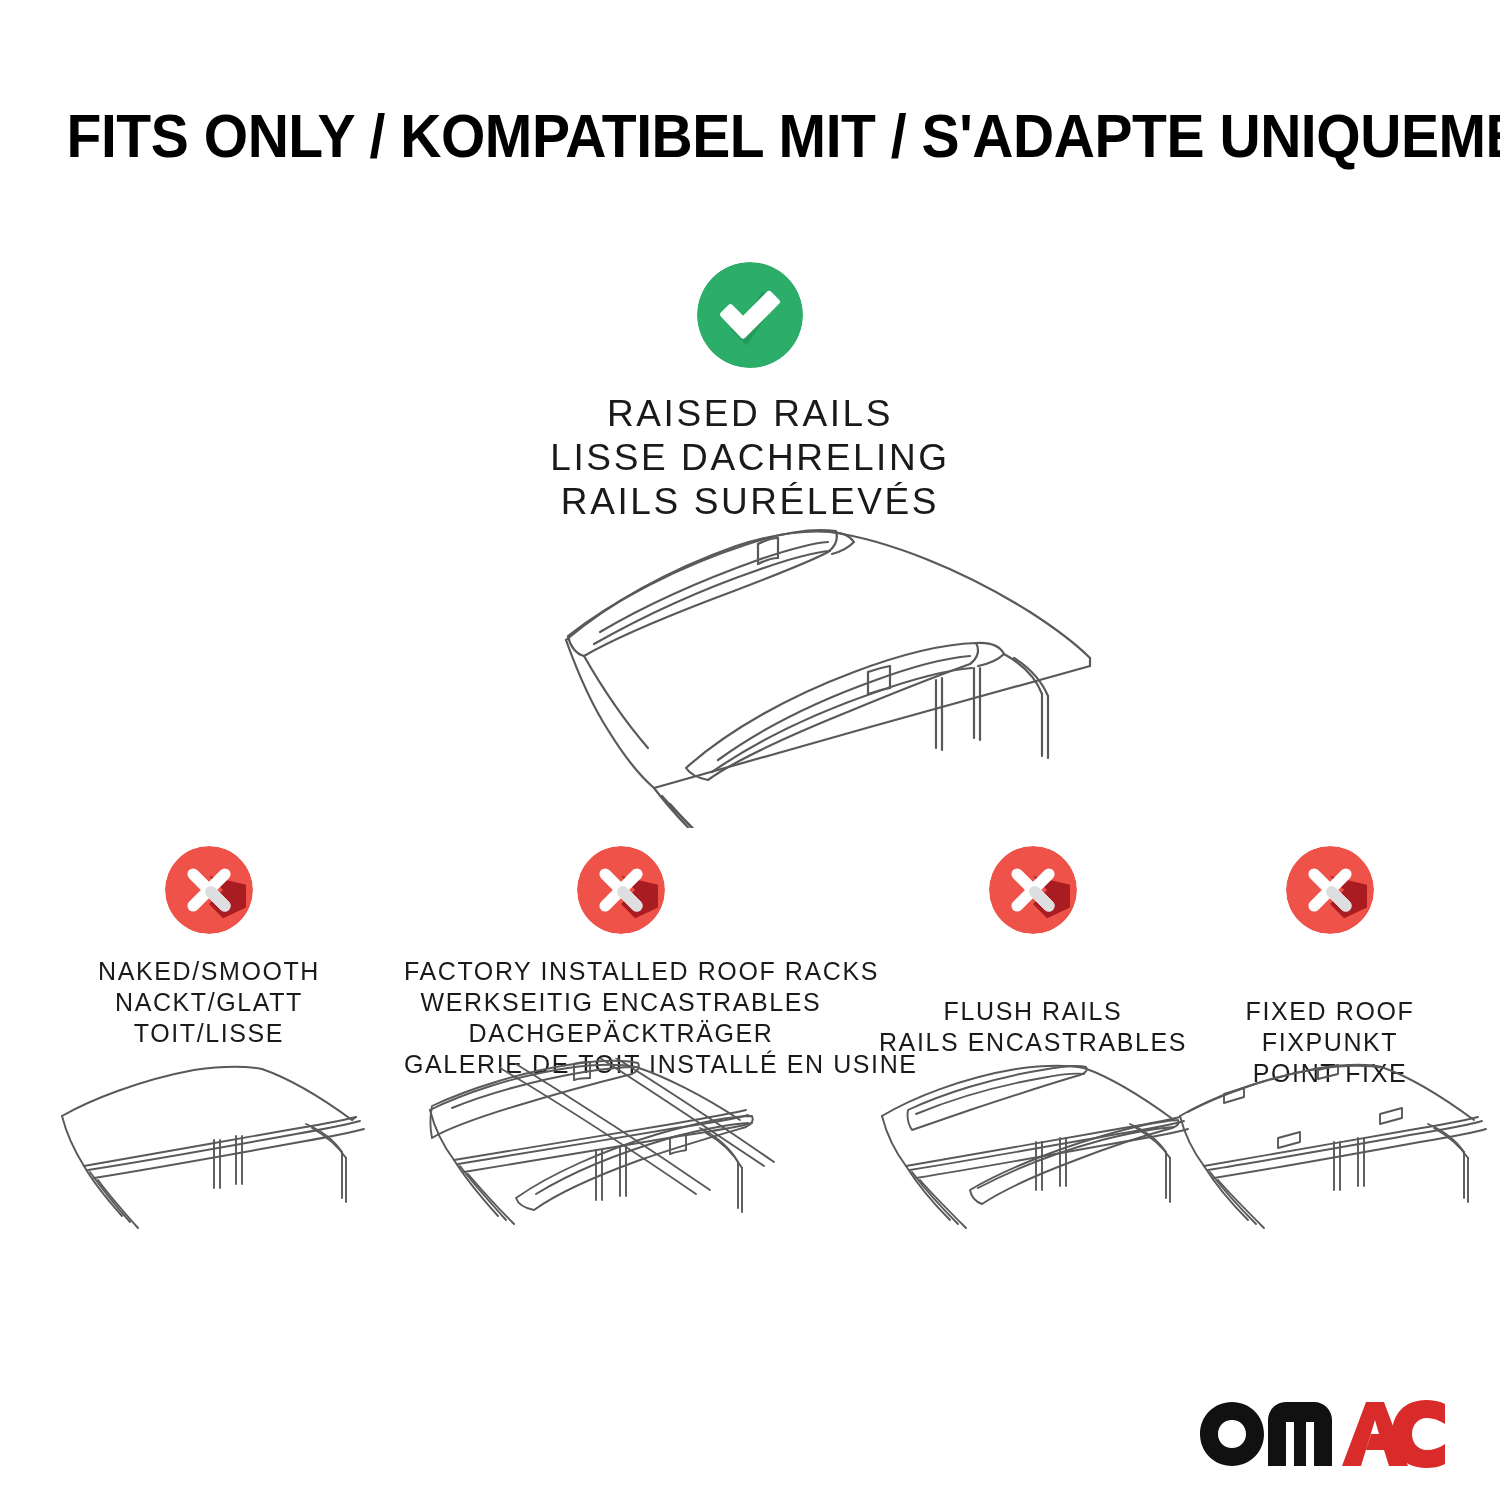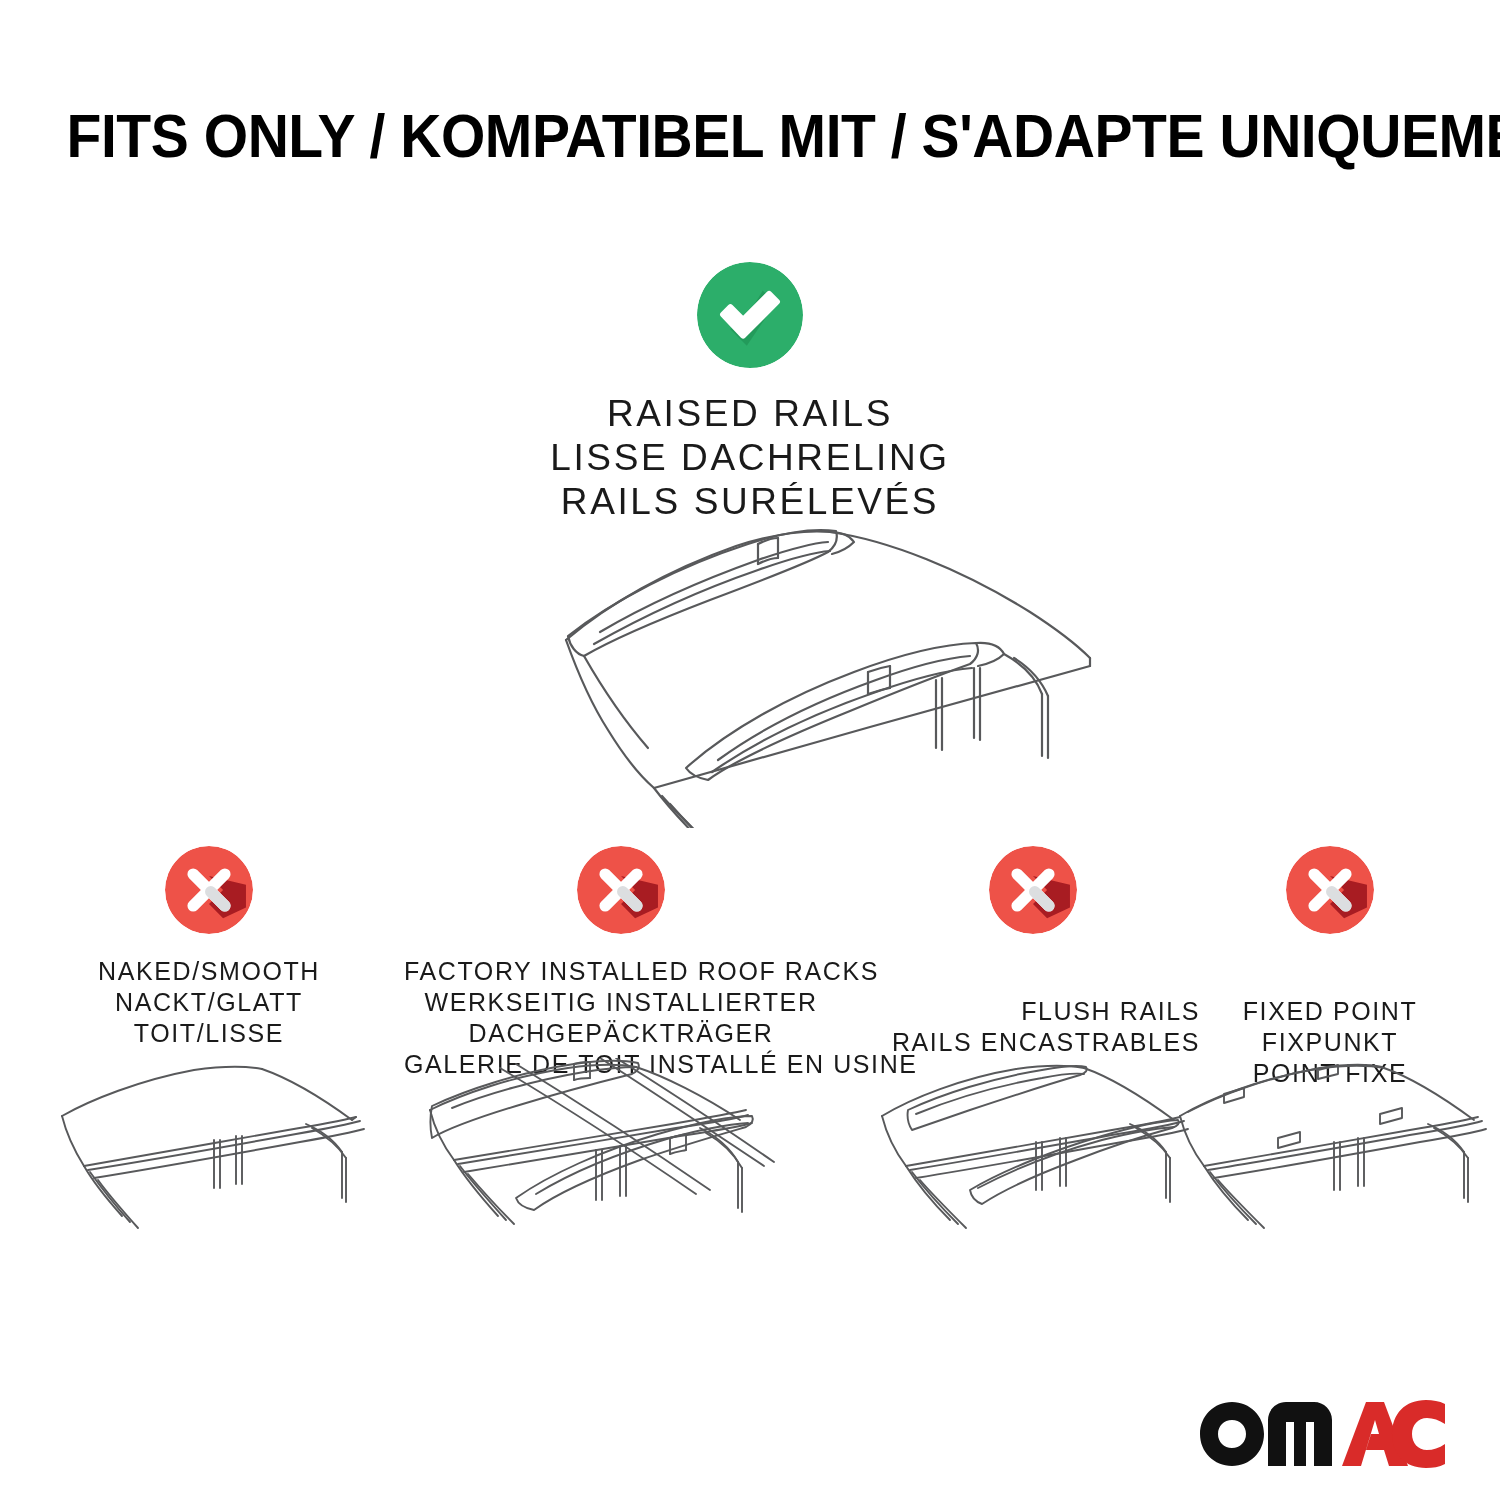--- a/index.html
+++ b/index.html
@@ -239,21 +239,21 @@
           <g stroke-linecap="round">
             <path d="M32 32 L68 68" stroke="#FFFFFF" stroke-width="13"></path>
             <path d="M68 32 L32 68" stroke="#FFFFFF" stroke-width="13"></path>
             <path d="M52 52 L68 68" stroke="#DCDEE0" stroke-width="13"></path>
           </g>
         </svg>
       </div>
     </div>
     <div class="nf-labels">
       <div class="label-line">FACTORY INSTALLED ROOF RACKS</div>
-      <div class="label-line">WERKSEITIG INSTALLIERTER</div>
+      <div class="label-line">WERKSEITIG ENCASTRABLES</div>
       <div class="label-line">DACHGEPÄCKTRÄGER</div>
       <div class="label-line">GALERIE DE TOIT INSTALLÉ EN USINE</div>
     </div>
     <div class="nf-art" style="top:212px; height:200px;">
       <svg viewBox="0 0 434 200" xmlns="http://www.w3.org/2000/svg" aria-hidden="true">
         <g fill="none" stroke="#58595B" stroke-width="1.9" stroke-linecap="round" stroke-linejoin="round">
 
           <path d="M26 52 C58 36 110 18 164 10 C192 6 216 6 232 9"></path>
           <path d="M232 9 C260 18 300 38 336 62"></path>
           <path d="M26 52 C30 68 38 86 50 102"></path>
@@ -301,21 +301,21 @@
           <circle cx="50" cy="50" r="50" fill="#EE5248"></circle>
           <path d="M50 34 L66 50 L50 66 L66 82 L92 70 L92 44 Z" fill="#A81C22"></path>
           <g stroke-linecap="round">
             <path d="M32 32 L68 68" stroke="#FFFFFF" stroke-width="13"></path>
             <path d="M68 32 L32 68" stroke="#FFFFFF" stroke-width="13"></path>
             <path d="M52 52 L68 68" stroke="#DCDEE0" stroke-width="13"></path>
           </g>
         </svg>
       </div>
     </div>
-    <div class="nf-labels" style="margin-top:58px;text-align:right;">
+    <div class="nf-labels" style="margin-top:58px;">
       <div class="label-line">FLUSH RAILS</div>
       <div class="label-line">RAILS ENCASTRABLES</div>
     </div>
     <div class="nf-art" style="top:212px; height:200px;">
       <svg viewBox="0 0 334 200" xmlns="http://www.w3.org/2000/svg" aria-hidden="true">
         <g fill="none" stroke="#58595B" stroke-width="1.9" stroke-linecap="round" stroke-linejoin="round">
           <path d="M16 58 C46 40 96 20 150 11 C178 7 202 7 218 10"></path>
           <path d="M218 10 C244 19 278 40 308 62"></path>
           <path d="M16 58 C20 74 28 92 40 108"></path>
           <path d="M40 108 C98 98 178 84 246 72 C282 66 302 62 314 59"></path>
@@ -353,21 +353,21 @@
           <path d="M50 34 L66 50 L50 66 L66 82 L92 70 L92 44 Z" fill="#A81C22"></path>
           <g stroke-linecap="round">
             <path d="M32 32 L68 68" stroke="#FFFFFF" stroke-width="13"></path>
             <path d="M68 32 L32 68" stroke="#FFFFFF" stroke-width="13"></path>
             <path d="M52 52 L68 68" stroke="#DCDEE0" stroke-width="13"></path>
           </g>
         </svg>
       </div>
     </div>
     <div class="nf-labels" style="margin-top:58px;">
-      <div class="label-line">FIXED POINT</div>
+      <div class="label-line">FIXED ROOF</div>
       <div class="label-line">FIXPUNKT</div>
       <div class="label-line">POINT FIXE</div>
     </div>
     <div class="nf-art" style="top:212px; height:200px; left:-10px; width:330px;">
       <svg viewBox="0 0 330 200" xmlns="http://www.w3.org/2000/svg" aria-hidden="true">
         <g fill="none" stroke="#58595B" stroke-width="1.9" stroke-linecap="round" stroke-linejoin="round">
           <path d="M14 58 C44 40 96 20 150 11 C178 7 202 7 218 10"></path>
           <path d="M218 10 C244 19 278 40 308 62"></path>
           <path d="M14 58 C18 74 26 92 38 108"></path>
           <path d="M38 108 C96 98 176 84 244 72 C280 66 300 62 312 59"></path>

